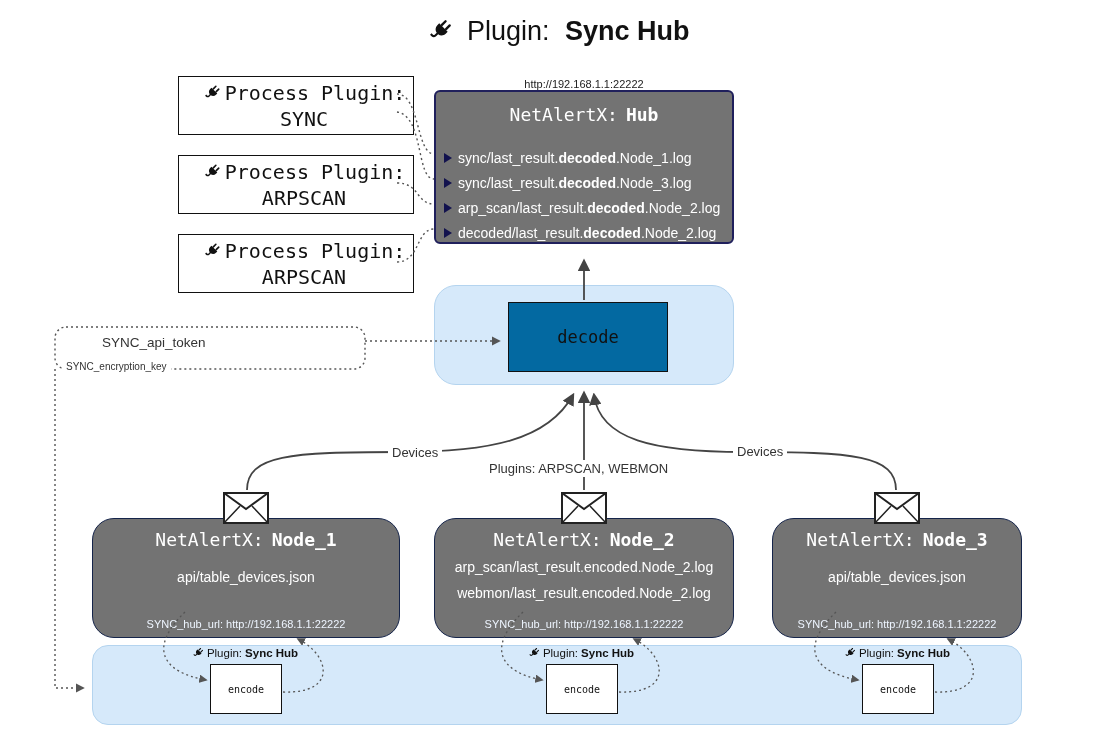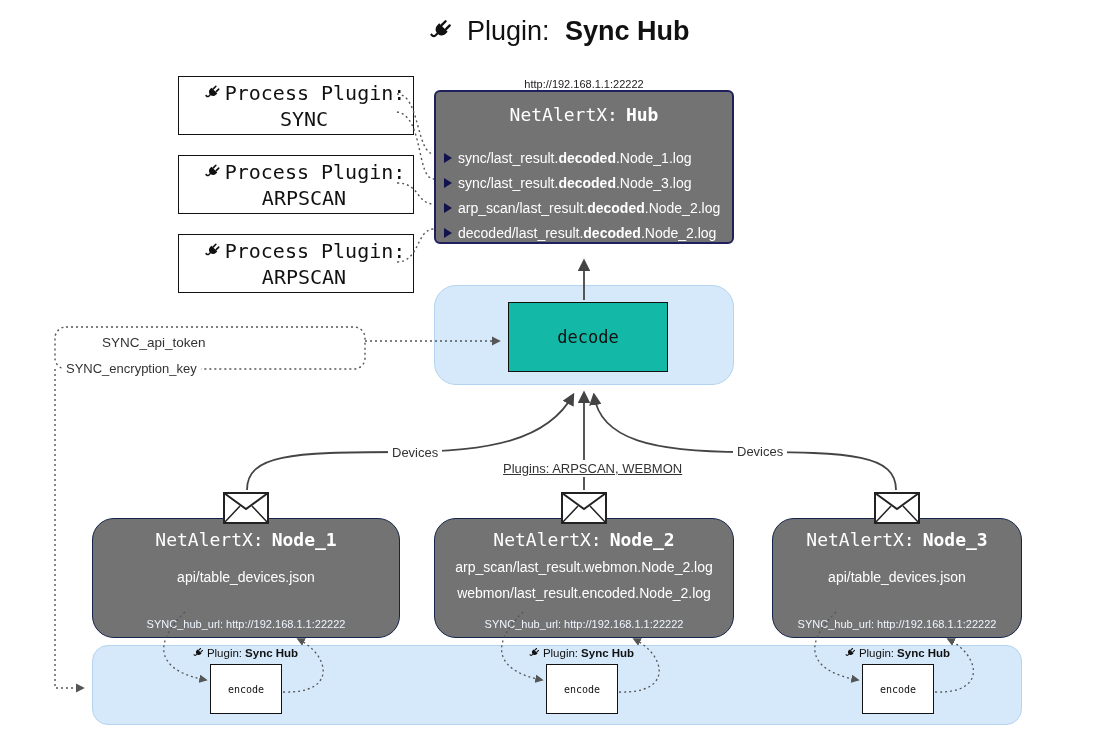--- a/index.html
+++ b/index.html
@@ -28,30 +28,30 @@
   .hub-title b{margin-left:8px;font-weight:700;}
   .hub-logs{margin-top:20px;}
   .hlog{display:flex;align-items:center;height:25px;padding-left:8px;font-size:14px;color:#fff;white-space:nowrap;}
   .hlog b{font-weight:700;text-align:center;}
   .tri{display:inline-block;width:0;height:0;border-top:5px solid transparent;
        border-bottom:5px solid transparent;border-left:8px solid #12124e;margin-right:6px;flex:0 0 auto;}
 
   
   .decode-panel{position:absolute;left:434px;top:285px;width:300px;height:100px;background:#d6e9fa;
                 border:1.5px solid #b4d4ef;border-radius:22px;box-sizing:border-box;}
-  .decode-box{position:absolute;left:508px;top:302px;width:158px;height:68px;background:#14b8a6;
+  .decode-box{position:absolute;left:508px;top:302px;width:158px;height:68px;background:#0369a1;
               border:1.6px solid #111;display:flex;align-items:center;justify-content:center;
               font-family:"DejaVu Sans Mono",monospace;font-size:17px;z-index:6;}
 
   
   .flabel{position:absolute;z-index:7;background:#fff;padding:1px 4px;font-size:13px;color:#333;white-space:nowrap;}
   .lbl-token{left:98px;top:334px;font-size:13.5px;}
-  .lbl-key{left:62px;top:360px;font-size:13px;}
+  .lbl-key{left:62px;top:360px;font-size:10px;}
   .lbl-dev-l{left:388px;top:444px;}
-  .lbl-plugins{left:499px;top:460px;width:176px;text-align:left;text-decoration:underline;}
+  .lbl-plugins{left:485px;top:460px;width:176px;text-align:left;}
   .lbl-dev-r{left:733px;top:443px;}
 
   
   .node{position:absolute;top:518px;height:120px;background:#737373;border:1.6px solid #15244a;
         border-radius:22px;box-sizing:border-box;color:#fff;}
   .n1{left:92px;width:308px;}
   .n2{left:434px;width:300px;}
   .n3{left:772px;width:250px;}
   .node-title{margin-top:10px;text-align:center;font-family:"DejaVu Sans Mono",monospace;font-size:18px;white-space:nowrap;}
   .node-title b{margin-left:8px;font-weight:700;}
@@ -186,21 +186,21 @@
     <div class="files">
       <div class="file">api/table_devices.json</div>
     </div>
     <div class="node-footer">SYNC_hub_url: http://192.168.1.1:22222</div>
   </div>
   <div class="node n2">
     <div class="node-title">
       <span>NetAlertX:</span><b>Node_2</b>
     </div>
     <div class="files two">
-      <div class="file">arp_scan/last_result.webmon.Node_2.log</div>
+      <div class="file">arp_scan/last_result.encoded.Node_2.log</div>
       <div class="file">webmon/last_result.encoded.Node_2.log</div>
     </div>
     <div class="node-footer">SYNC_hub_url: http://192.168.1.1:22222</div>
   </div>
   <div class="node n3">
     <div class="node-title">
       <span>NetAlertX:</span><b>Node_3</b>
     </div>
     <div class="files">
       <div class="file">api/table_devices.json</div>

